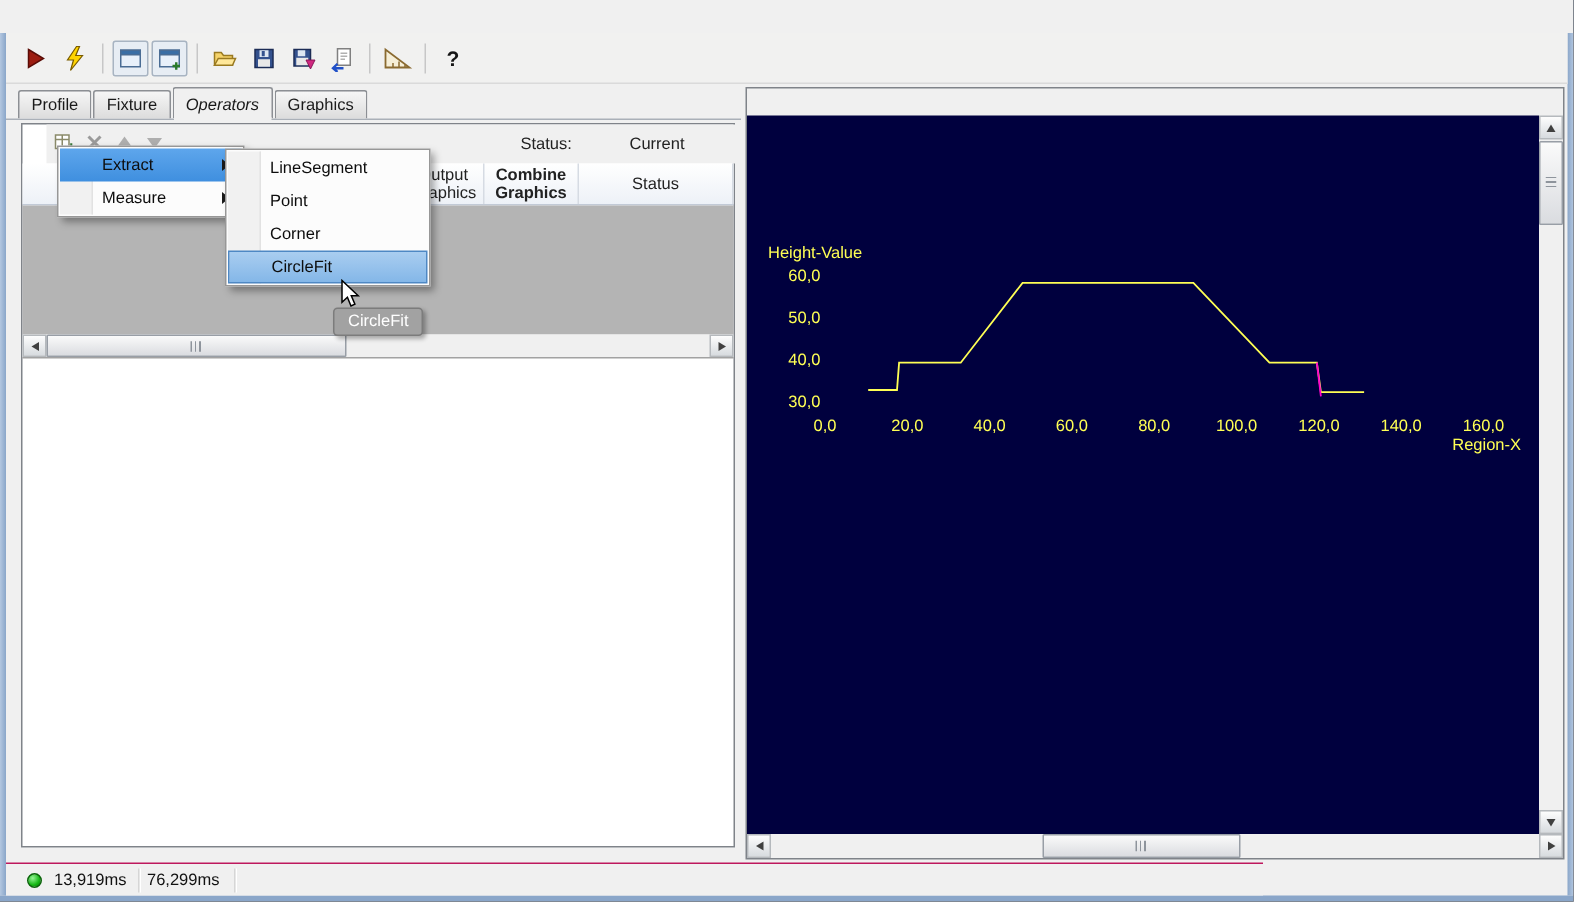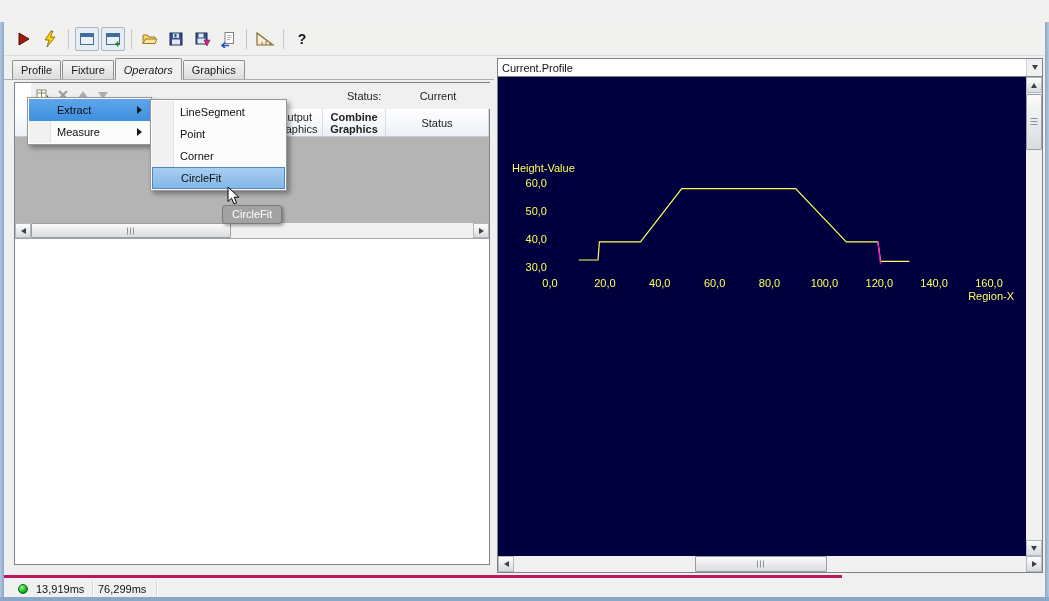--- a/index.html
+++ b/index.html
@@ -70,28 +70,28 @@
     display:flex;align-items:center;justify-content:center;}
   .chart{position:absolute;left:0;top:18px;width:528px;height:479px;background:#00003e;}
   .ctick{font-family:"Liberation Sans",sans-serif;font-size:11px;fill:#ffff54;}
   
   .menu{position:absolute;background:#fcfcfc;border:1px solid #979797;box-shadow:3px 3px 5px rgba(0,0,0,.35);padding:1px;}
   .menu .gutter{position:absolute;left:1px;top:1px;bottom:1px;width:22px;background:#f1f1f1;border-right:1px solid #e2e2e2;}
   .menu-item{position:relative;height:22px;line-height:22px;font-size:11px;color:#0d0d0d;padding-left:28px;white-space:nowrap;}
   .menu-item.hl{background:linear-gradient(#5ea6ec,#3f8fdf);}
   .menu-item.sel{background:linear-gradient(#a9cdf0,#84b7e8);border:1px solid #4e88c4;line-height:20px;}
   .sub-arrow{position:absolute;right:8px;top:7px;width:0;height:0;border-top:4px solid transparent;border-bottom:4px solid transparent;border-left:5px solid #1a1a1a;}
-  .ctx-menu{left:27px;top:97px;width:125px;z-index:10;}
+  .ctx-menu{left:38px;top:97px;width:125px;z-index:10;}
   .sub-menu{left:150px;top:99px;width:137px;z-index:11;}
   
   .tooltip{position:absolute;left:222px;top:205px;height:19px;padding:2px 9px 0;background:#a2a2a2;border:1px solid #7c7c7c;
     border-radius:3px;color:#fff;font-size:11px;z-index:12;box-shadow:2px 2px 3px rgba(0,0,0,.3);}
   .cursor{position:absolute;left:227px;top:186px;z-index:13;}
   
-  .statusbar{position:absolute;left:4px;top:575px;width:838px;height:22px;background:#f0f0f0;border-top:3px solid #be185d;}
+  .statusbar{position:absolute;left:4px;top:575px;width:838px;height:22px;background:#f0f0f0;border-top:1px solid #be185d;}
   .led{position:absolute;left:14px;top:6px;width:10px;height:10px;border-radius:50%;
     background:radial-gradient(circle at 35% 30%,#96f596,#14b614 60%,#0a720a);border:1px solid #0a640a;}
   .stime{position:absolute;top:5px;font-size:11px;color:#111;}
   .st1{left:32px;} .st2{left:94px;}
   .sgroove{position:absolute;top:3px;height:16px;width:2px;border-left:1px solid #d6d6d6;border-right:1px solid #ffffff;}
 </style>
 </head>
 <body>
 
 <div class="window">
@@ -228,26 +228,20 @@
           <span class="grip"></span>
         </div>
       <div class="sbtn" style="left:458px;top:0;width:16px;height:15px;">
           <i class="tri-rt"></i>
         </div>
     </div>
     <div class="grid-edge"></div>
   </div>
 
   <div class="right-panel">
-    <div class="combo">
-      <span class="val">Current.Profile</span>
-      <div class="combo-arrow">
-          <i class="tri-dn"></i>
-        </div>
-    </div>
     <div class="chart">
       <svg id="chart-svg" width="528" height="479" viewBox="0 0 528 479">
           <text x="52.0" y="210" text-anchor="middle" class="ctick">0,0</text>
           <text x="106.9" y="210" text-anchor="middle" class="ctick">20,0</text>
           <text x="161.8" y="210" text-anchor="middle" class="ctick">40,0</text>
           <text x="216.6" y="210" text-anchor="middle" class="ctick">60,0</text>
           <text x="271.5" y="210" text-anchor="middle" class="ctick">80,0</text>
           <text x="326.4" y="210" text-anchor="middle" class="ctick">100,0</text>
           <text x="381.3" y="210" text-anchor="middle" class="ctick">120,0</text>
           <text x="436.1" y="210" text-anchor="middle" class="ctick">140,0</text>

